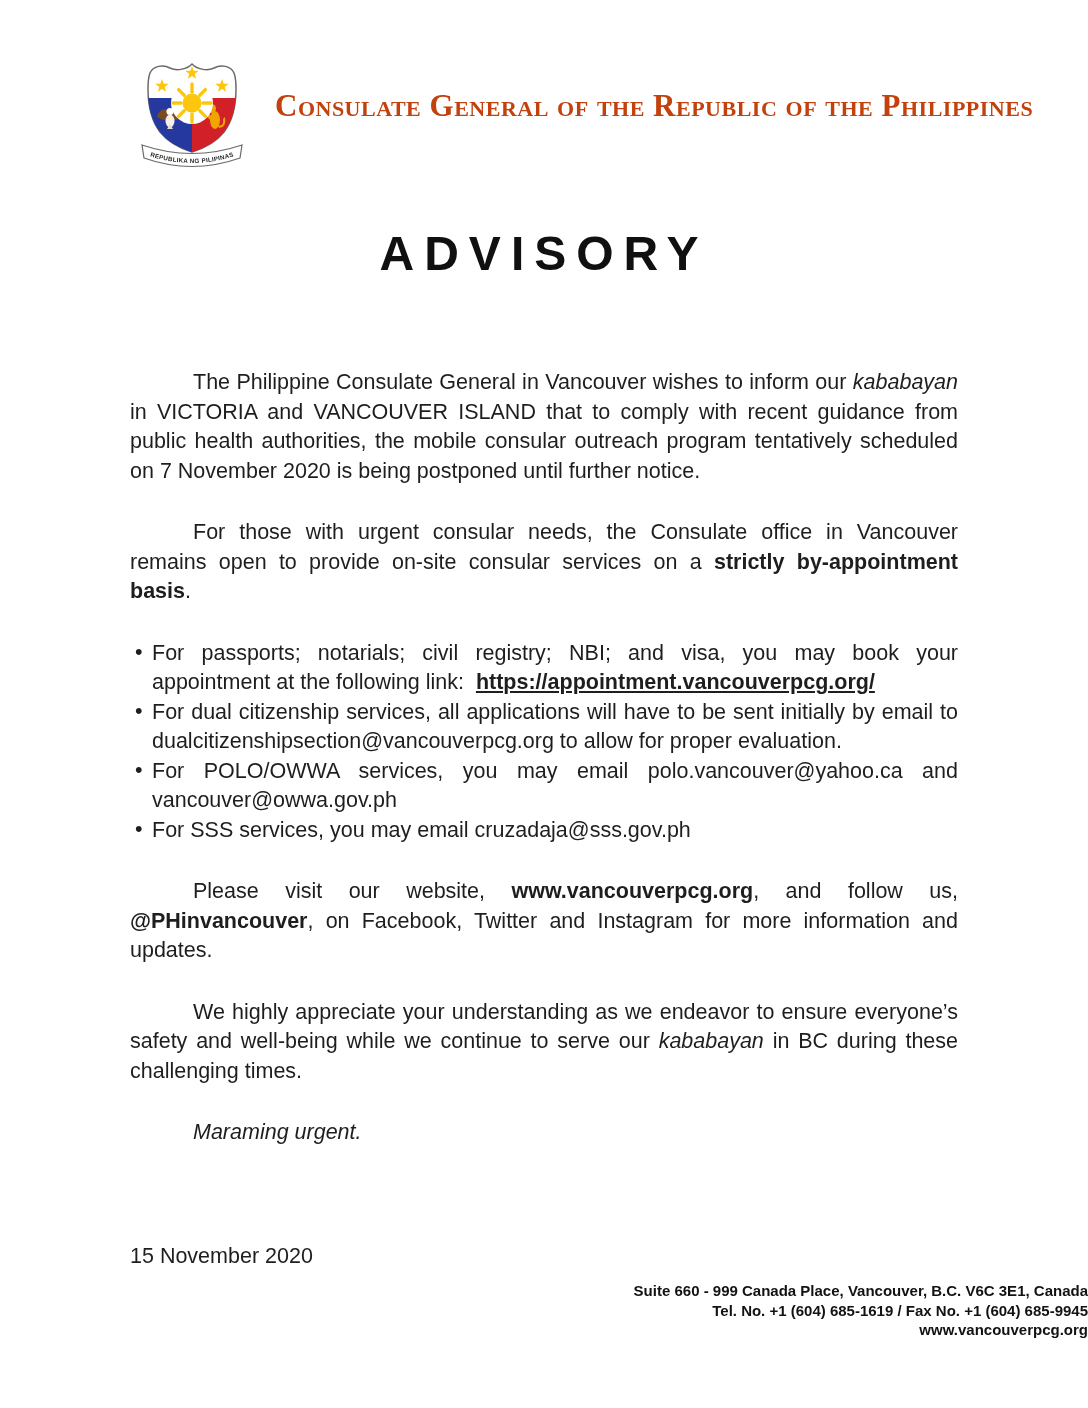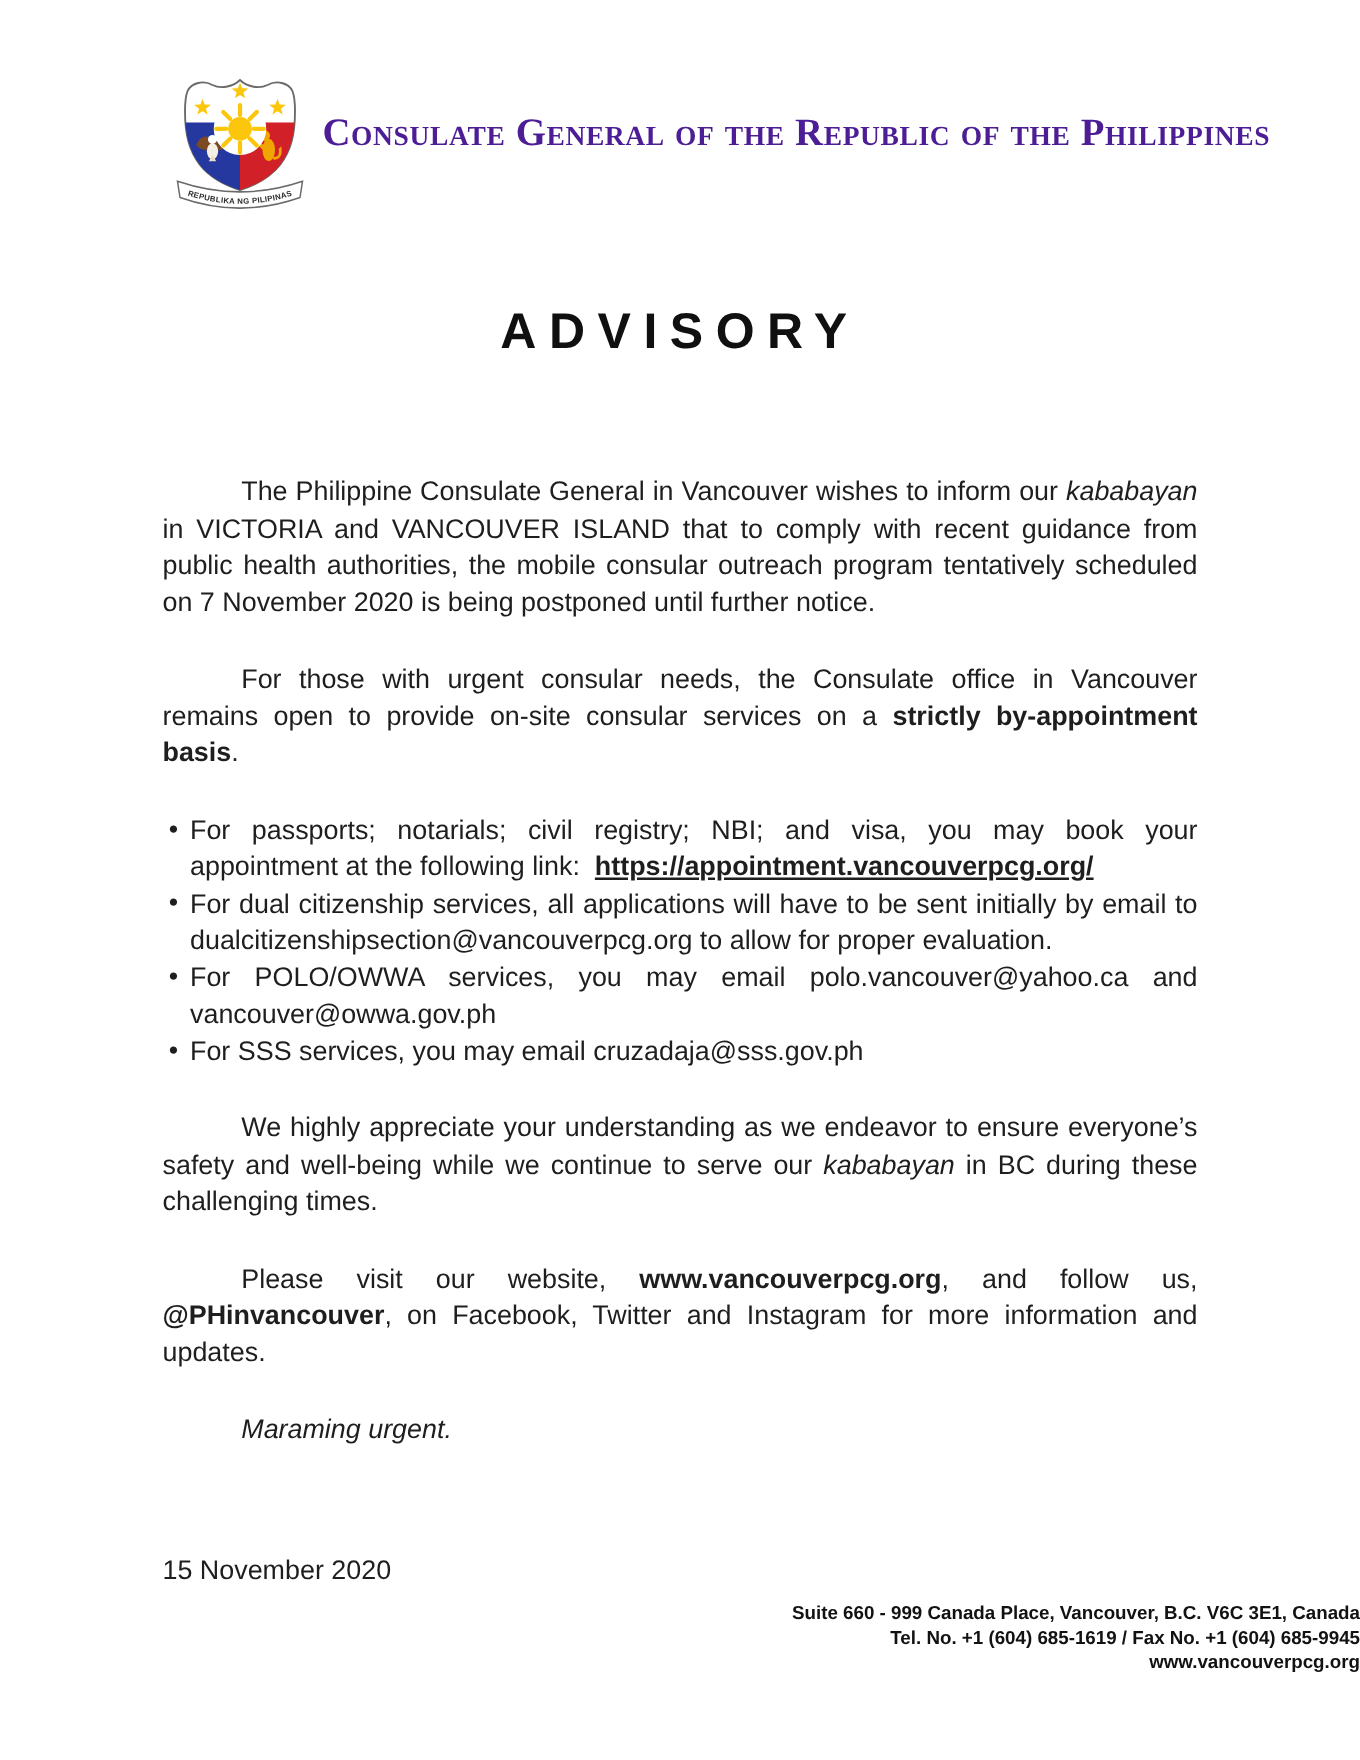--- a/index.html
+++ b/index.html
@@ -1,24 +1,24 @@
 <!DOCTYPE html>
 <html><head>
 <meta charset="utf-8">
 <style>
   html,body{margin:0;padding:0;background:#ffffff;}
   .page{position:relative;width:1088px;height:1408px;background:#ffffff;overflow:hidden;
         font-family:"Liberation Sans","DejaVu Sans",sans-serif;color:#1e1e1e;}
   .header{position:absolute;top:58px;left:136px;display:flex;}
   .logo{width:112px;height:118px;flex:none;}
-  .org{margin-left:10px;padding-top:30px;font-family:"Liberation Serif","DejaVu Serif",serif;
-       font-weight:bold;font-variant:small-caps;color:#4c1d95;}
+  .org{margin-left:27px;padding-top:30px;font-family:"Liberation Serif","DejaVu Serif",serif;
+       font-weight:bold;font-variant:small-caps;color:#c2410c;}
   .org-name,.org-loc{font-size:31px;line-height:36px;letter-spacing:0.5px;white-space:nowrap;}
   .content{position:absolute;top:0;left:0;right:0;padding:0 130px;}
-  .title{margin:16px;padding-top:227px;text-align:center;font-size:40px;line-height:44px;
+  .title{margin:5px;padding-top:227px;text-align:center;font-size:48px;line-height:44px;
          font-weight:bold;letter-spacing:10px;color:#101010;}
   p{margin:0 0 32px;font-size:21.5px;line-height:29.5px;text-align:justify;text-indent:63px;}
   p.first{margin-top:92px;}
   ul{list-style:none;margin:0 0 32px;padding:0 0 0 22px;}
   li{position:relative;font-size:21.5px;line-height:29.5px;text-align:justify;}
   .dot{position:absolute;left:-17px;top:-1px;}
   .b{font-weight:bold;}
   .i{font-style:italic;}
   .u{text-decoration:underline;}
   .date{position:absolute;top:1244px;left:130px;font-size:21.5px;color:#1e1e1e;}
@@ -114,23 +114,23 @@
       <li>
         <span class="dot">•</span>
         <span><span>For POLO/OWWA services, you may email polo.vancouver@yahoo.ca and vancouver@owwa.gov.ph</span></span>
       </li>
       <li>
         <span class="dot">•</span>
         <span><span>For SSS services, you may email cruzadaja@sss.gov.ph</span></span>
       </li>
     </ul>
 
+    <p><span>Please visit our website, </span><span class="b">www.vancouverpcg.org</span><span>, and follow us, </span><span class="b">@PHinvancouver</span><span>, on Facebook, Twitter and Instagram for more information and updates.</span></p>
+
     <p><span>We highly appreciate your understanding as we endeavor to ensure everyone’s safety and well-being while we continue to serve our </span><span class="i">kababayan</span><span> in BC during these challenging times.</span></p>
-
-    <p><span>Please visit our website, </span><span class="b">www.vancouverpcg.org</span><span>, and follow us, </span><span class="b">@PHinvancouver</span><span>, on Facebook, Twitter and Instagram for more information and updates.</span></p>
 
     <p class="closing"><span class="i">Maraming urgent.</span></p>
   </main>
 
   <div class="date">15 November 2020</div>
 
   <footer class="footer">
     <div>Suite 660 - 999 Canada Place, Vancouver, B.C. V6C 3E1, Canada</div>
     <div>Tel. No. +1 (604) 685-1619 / Fax No. +1 (604) 685-9945</div>
     <div>www.vancouverpcg.org</div>

